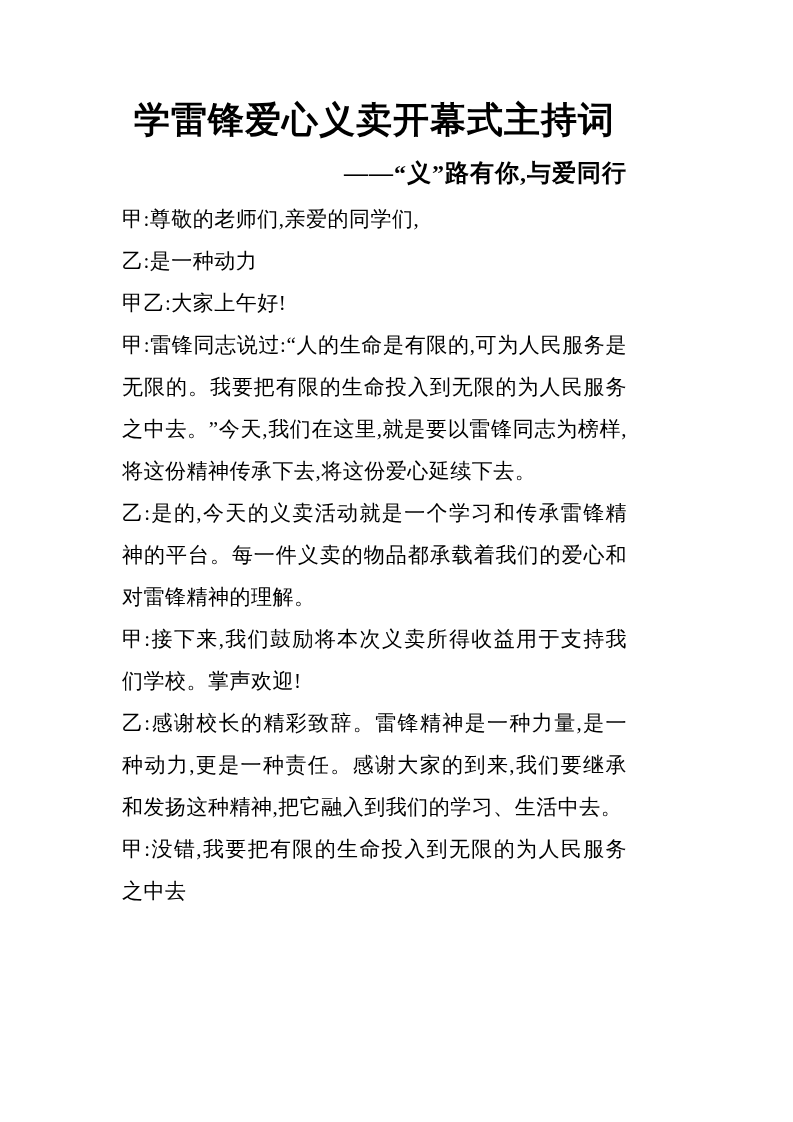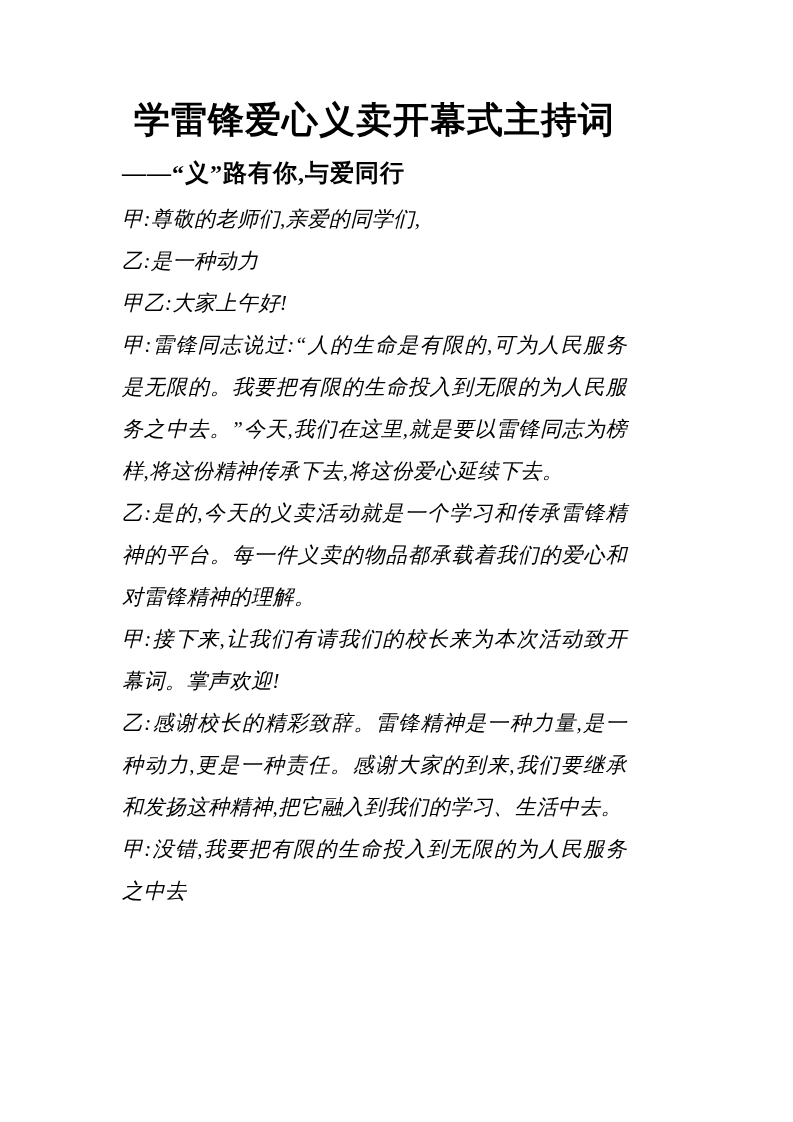--- a/index.html
+++ b/index.html
@@ -26,36 +26,35 @@
     font-weight: 700;
     text-align: center;
     letter-spacing: 1px;
     white-space: nowrap;
   }
 
   .doc-subtitle {
     font-size: 24px;
     line-height: 50px;
     font-weight: 700;
-    text-align: left;
+    text-align: right;
     letter-spacing: 1px;
     white-space: nowrap;
   }
 
   .doc-body {
     font-size: 21px;
     line-height: 42px;
   }
 
   .doc-body p {
     text-align: justify;
     text-justify: inter-ideograph;
     font-weight: 400;
     letter-spacing: 0.5px;
-    font-style: italic;
   }
 
   .doc-body p.bold {
     font-weight: 700;
   }
 </style>
 </head>
 <body>
 
 <div class="page">
@@ -63,18 +62,18 @@
   <h1 class="doc-title">学雷锋爱心义卖开幕式主持词</h1>
 
   <h2 class="doc-subtitle">——“义”路有你,与爱同行</h2>
 
   <div class="doc-body">
     <p>甲:尊敬的老师们,亲爱的同学们,</p>
     <p>乙:是一种动力</p>
     <p>甲乙:大家上午好!</p>
     <p>甲:雷锋同志说过:“人的生命是有限的,可为人民服务是无限的。我要把有限的生命投入到无限的为人民服务之中去。”今天,我们在这里,就是要以雷锋同志为榜样,将这份精神传承下去,将这份爱心延续下去。</p>
     <p>乙:是的,今天的义卖活动就是一个学习和传承雷锋精神的平台。每一件义卖的物品都承载着我们的爱心和对雷锋精神的理解。</p>
-    <p>甲:接下来,让我们有请我们的校长来为本次活动致开幕词。掌声欢迎!</p>
+    <p>甲:接下来,我们鼓励将本次义卖所得收益用于支持我们学校。掌声欢迎!</p>
     <p>乙:感谢校长的精彩致辞。雷锋精神是一种力量,是一种动力,更是一种责任。感谢大家的到来,我们要继承和发扬这种精神,把它融入到我们的学习、生活中去。</p>
     <p>甲:没错,我要把有限的生命投入到无限的为人民服务之中去</p>
   </div>
 
 </div>
 
 </body></html>

